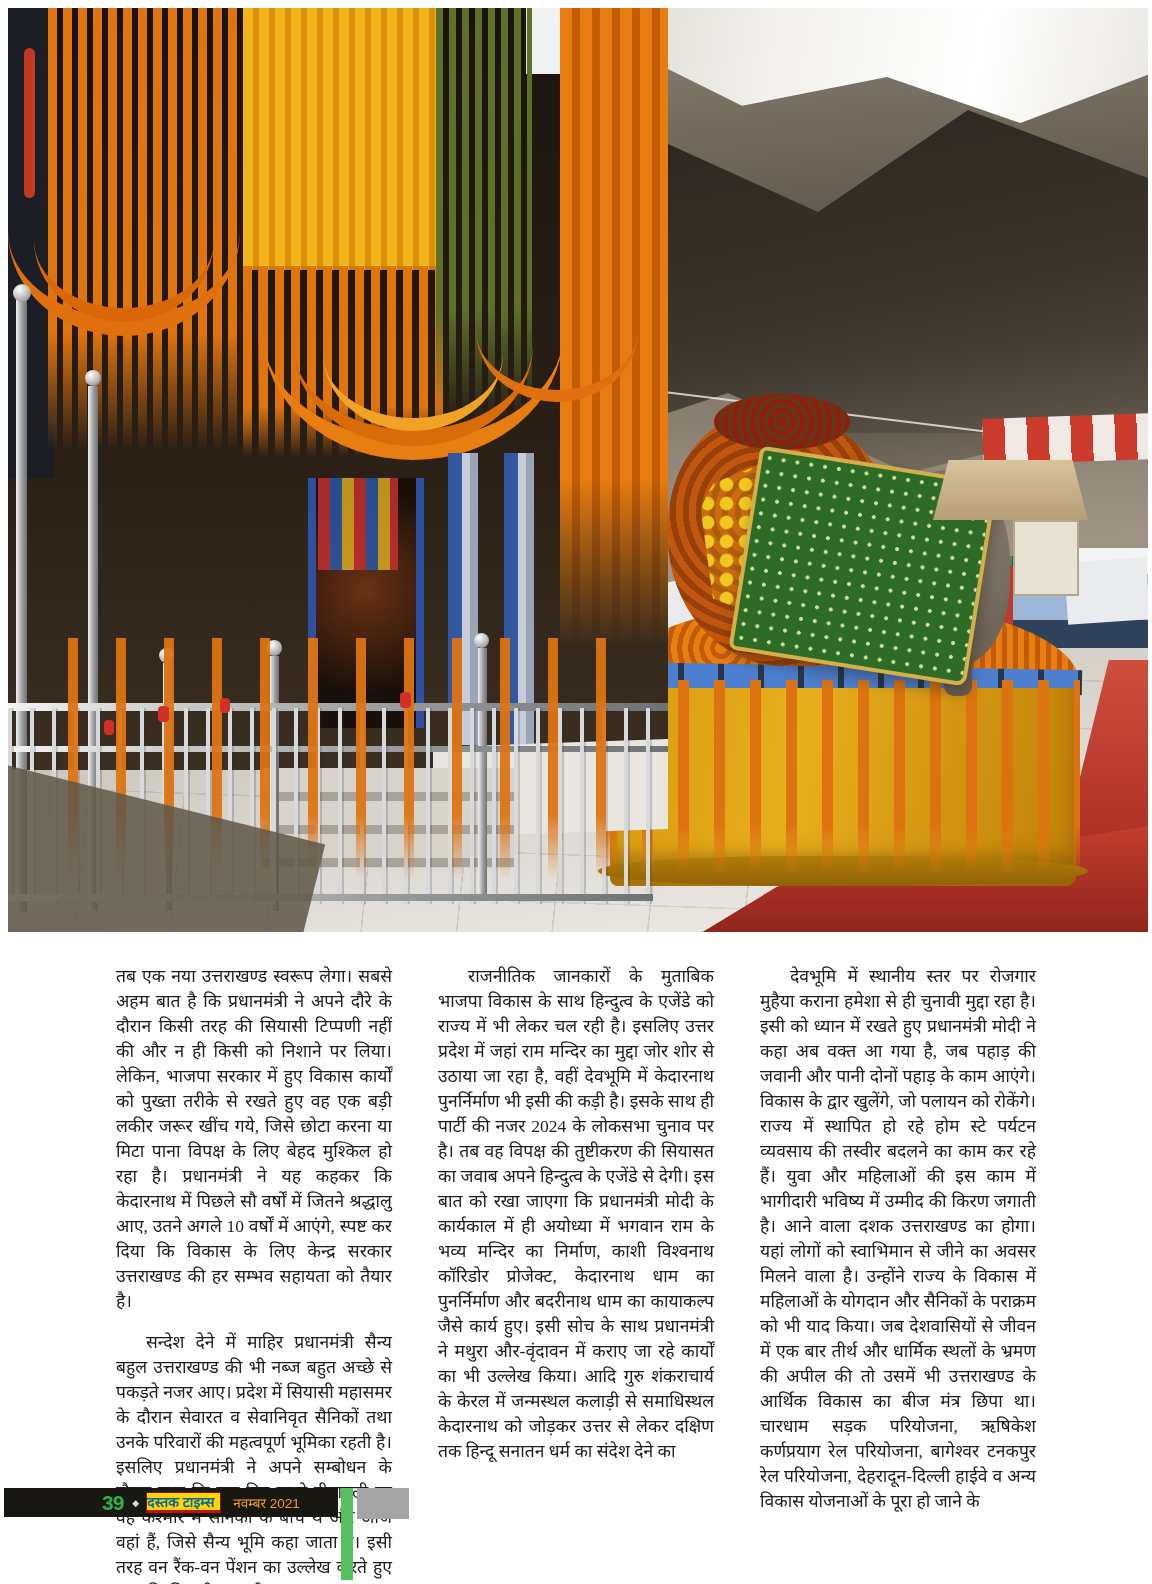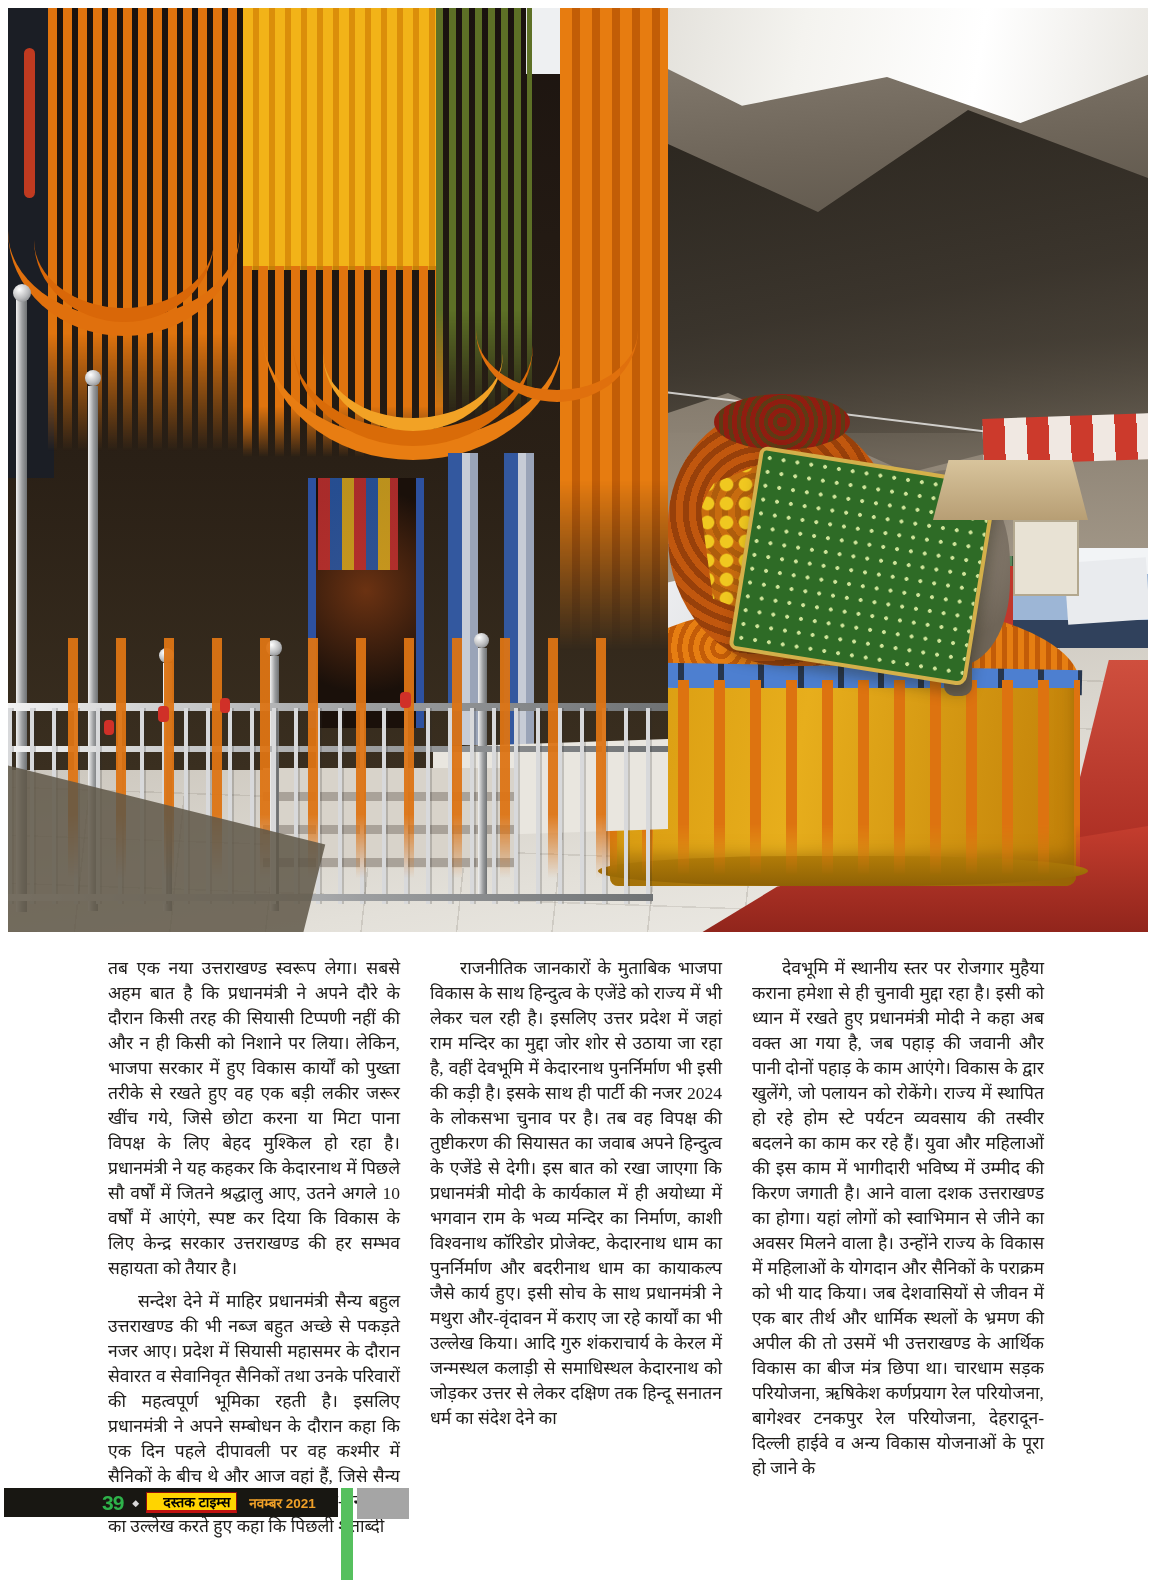--- a/index.html
+++ b/index.html
@@ -11,33 +11,33 @@
   .photo{position:absolute;left:8px;top:8px;width:1140px;height:924px;margin:0;overflow:hidden;background:#8d8478;}
   .swag{position:absolute;border-style:solid;border-color:transparent;border-radius:50%;}
   .fade-b{-webkit-mask-image:linear-gradient(#000 72%,transparent 98%);mask-image:linear-gradient(#000 72%,transparent 98%);}
   .dots-green{background-color:#2e6b26;background-image:radial-gradient(circle,#cfe49a 1.6px,transparent 2.2px);background-size:14px 14px;}
   .silver{background:linear-gradient(90deg,#f2f2f2,#9c9ea0 55%,#6f7274);}
   .ball{border-radius:50%;background:radial-gradient(circle at 35% 30%,#ffffff,#b9babc 55%,#6c6f72);}
 
   
   .article{position:absolute;left:100px;top:948px;width:952px;display:flex;gap:14px;}
   .col{width:308px;font-size:17.5px;line-height:25px;color:#1e1c1a;text-align:justify;}
-  .col p{margin:8px;}
+  .col p{margin:16px;}
   .col p.indent{text-indent:30px;}
 
   
   .footer-bar{position:absolute;left:4px;top:1488px;width:334px;height:29px;background:#181712;
               display:flex;align-items:center;}
   .pagenum{margin-left:98px;color:#2eb24a;font-weight:bold;font-size:21px;
            font-family:"Liberation Sans",sans-serif;letter-spacing:-1px;}
   .diamond{color:#d8d8d8;font-size:9px;margin:0 7px 0 9px;}
-  .masthead{background:#ffd400;color:#000000;font-weight:bold;font-size:14px;line-height:16px;
-            padding:1px 6px 0 16px;border:1px solid #8f0e0a;border-bottom:3px solid #c01210;
+  .masthead{background:#ffd400;color:#0369a1;font-weight:bold;font-size:14px;line-height:16px;
+            padding:1px 6px 0 0;border:1px solid #8f0e0a;border-bottom:3px solid #c01210;
             font-family:"Liberation Sans",sans-serif;white-space:nowrap;}
-  .issuedate{color:#f0a028;font-weight:bold;font-size:13.5px;margin-left:12px;
+  .issuedate{color:#f0a028;font-weight:normal;font-size:13.5px;margin-left:12px;
              font-family:"Liberation Sans",sans-serif;white-space:nowrap;}
   .green-bar{position:absolute;left:341px;top:1488px;width:12px;height:92px;background:#56c05e;}
   .gray-box{position:absolute;left:357px;top:1488px;width:52px;height:31px;background:#a5a5a5;}
 </style>
 </head>
 <body>
 
 <div class="page">
 
   <figure class="photo" aria-label="Kedarnath temple entrance covered in marigold garlands, Nandi bull statue draped in a green polka-dot cloth on a yellow flower-laden pedestal, silver railing in front and snow-capped Himalayan slopes with tents behind">

